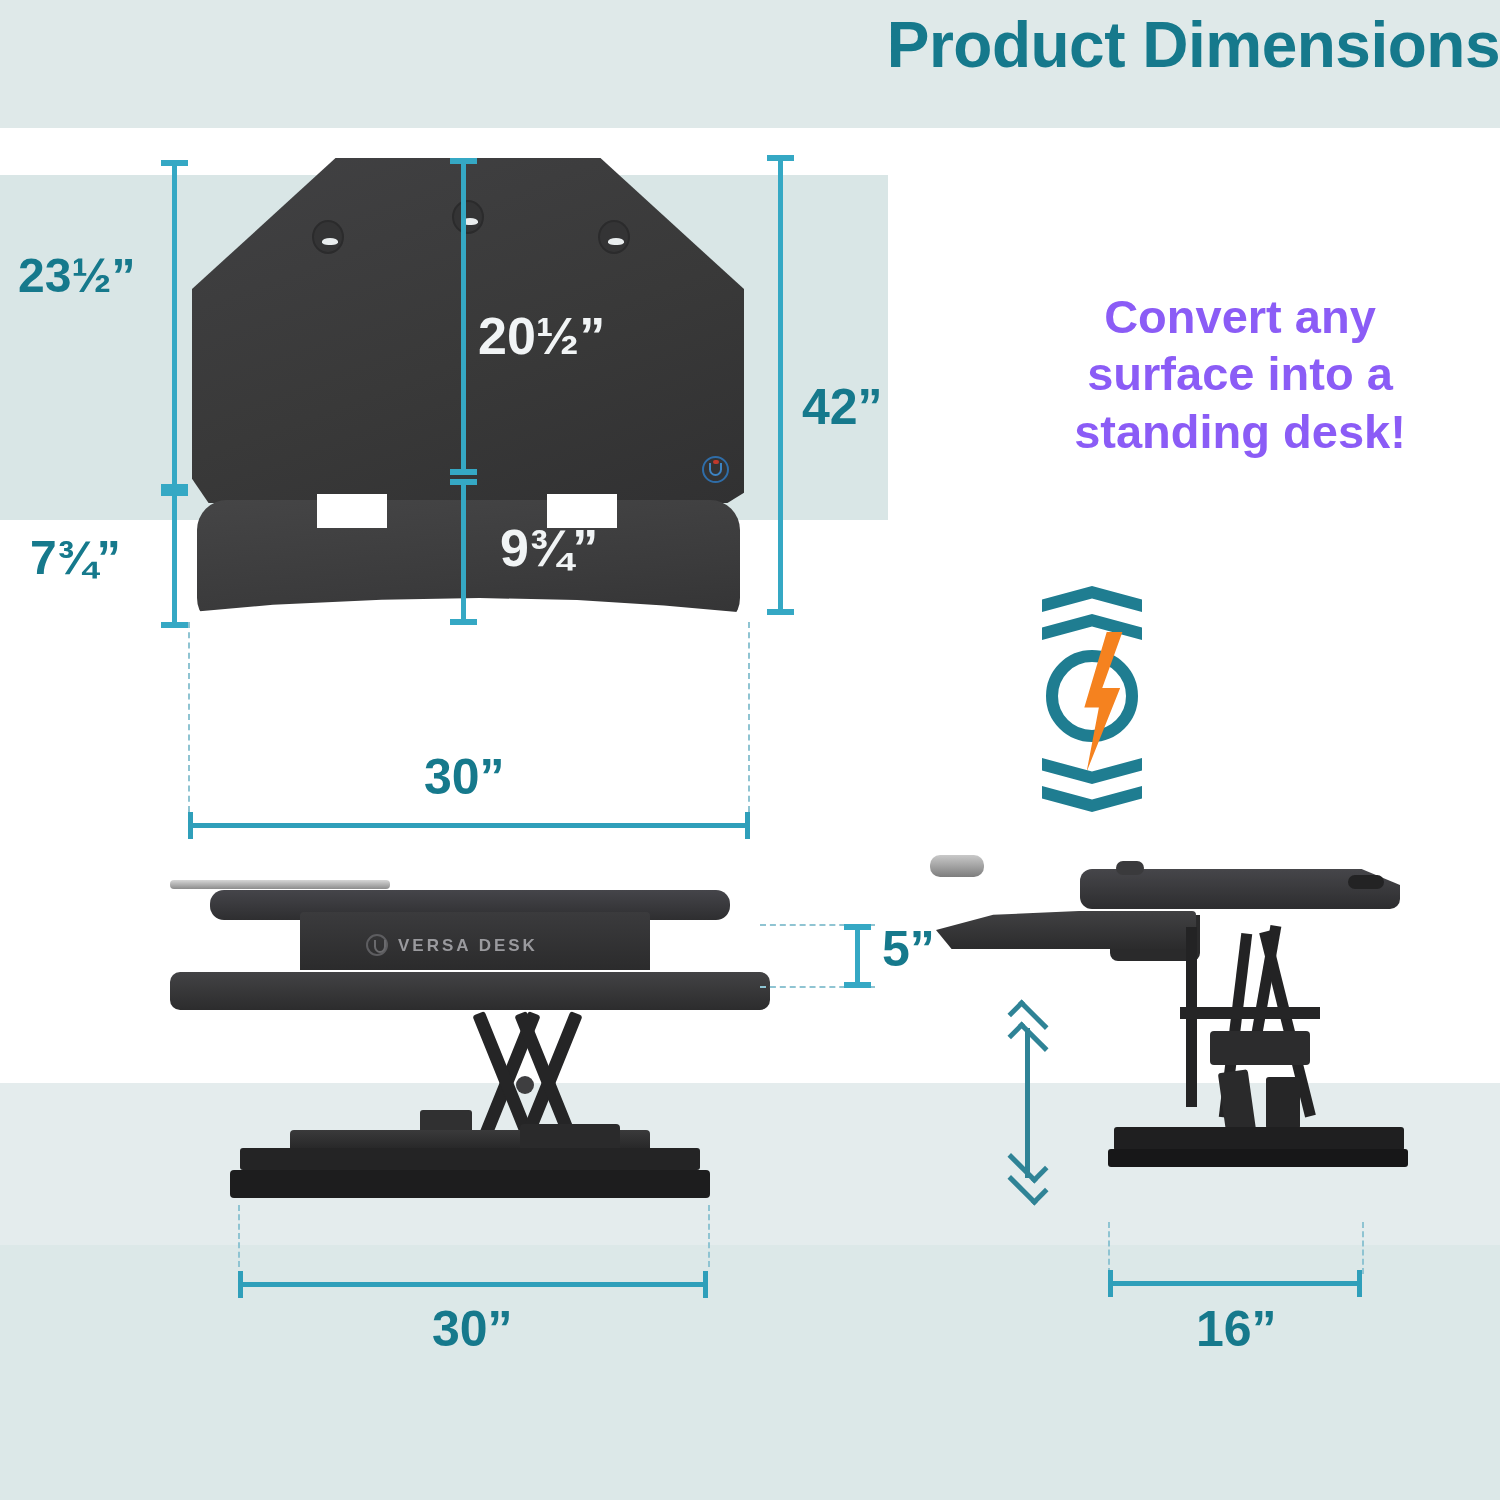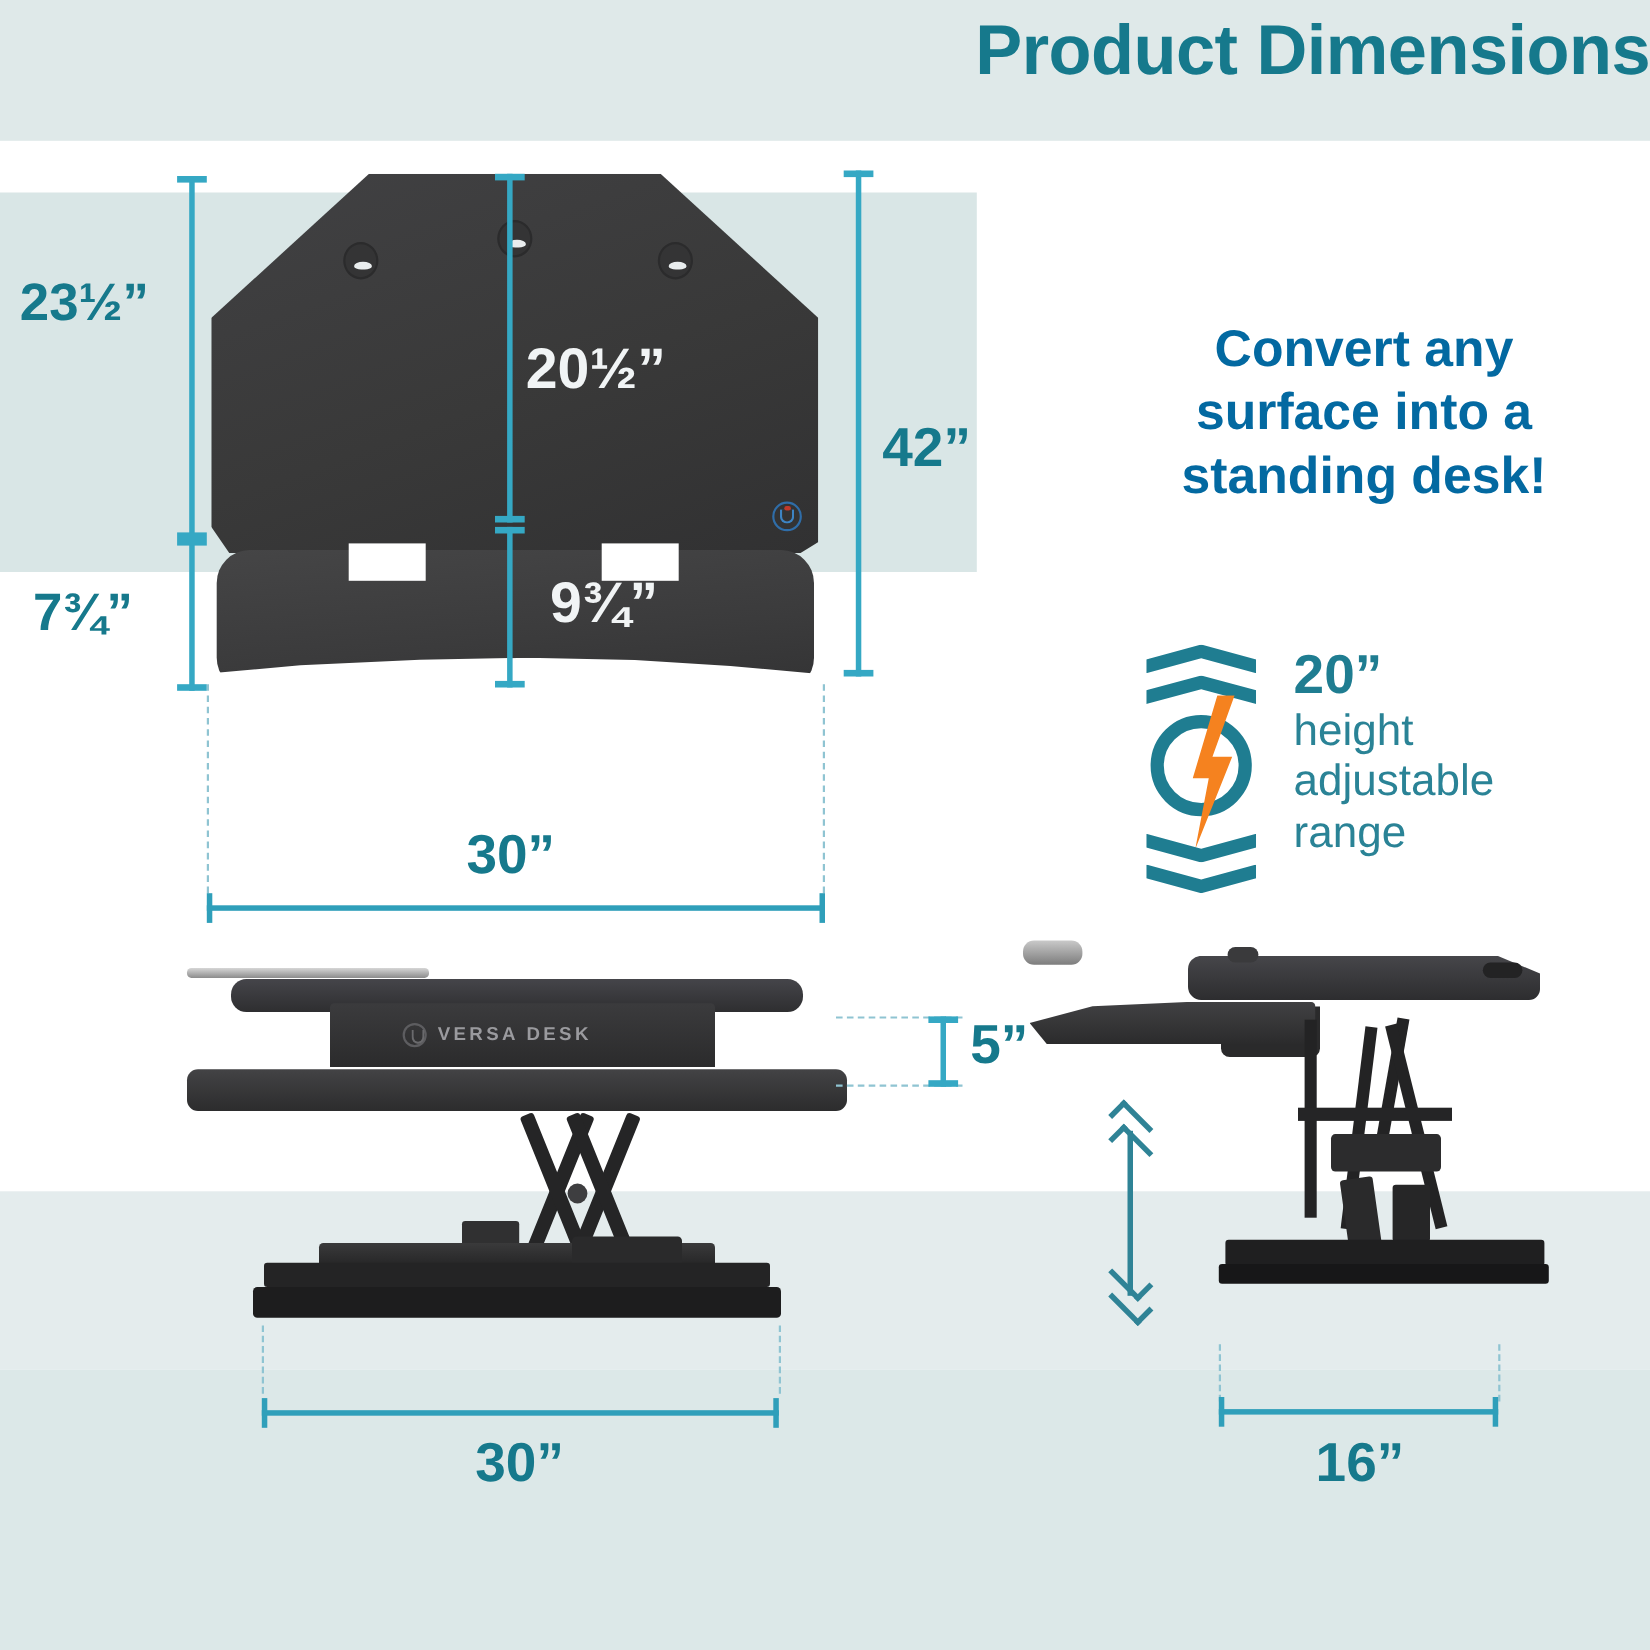--- a/index.html
+++ b/index.html
@@ -129,21 +129,21 @@
     background:linear-gradient(180deg,#3a3a3b 0%,#222223 100%); border-radius:4px;
   }
   #fv-rail {
     left:138px; top:256px; width:220px; height:9px;
     background:linear-gradient(180deg,#d6d6d6 0%,#8c8c8c 100%); border-radius:4px;
   }
   #fv-motor { left:350px; top:244px; width:100px; height:34px; background:#2a2a2b; border-radius:4px; }
   #fv-bracket { left:250px; top:230px; width:52px; height:52px; background:#303031; border-radius:3px; }
   #fv-brand {
     position:absolute; left:196px; top:50px; width:230px; height:26px;
-    display:flex; align-items:flex-start; gap:10px;
+    display:flex; align-items:flex-end; gap:10px;
   }
   #fv-brand .mark {
     width:22px; height:22px; border-radius:50%; border:2px solid #5d5d60;
     position:relative; flex:none;
   }
   #fv-brand .mark::after{
     content:""; position:absolute; left:6px; top:4px; width:8px; height:11px;
     border:2px solid #6a6a6d; border-top:none; border-radius:0 0 50% 50%;
   }
   #fv-brand .word {
@@ -224,21 +224,21 @@
   }
   #badge-desc {
     font-size:40px; color:#2a8396; line-height:1.16; margin-top:2px;
     font-family:"Liberation Sans", sans-serif;
   }
 
   
   #tagline {
     position:absolute; left:1030px; top:288px; width:420px;
     text-align:center; font-size:47px; font-weight:bold;
-    color:#0369a1; line-height:1.22;
+    color:#8b5cf6; line-height:1.22;
     font-family:"Liberation Sans", sans-serif;
   }
 </style>
 </head>
 <body>
 
 <div id="stage">
 
   <div class="band" id="band-title"></div>
   <div class="band" id="band-top"></div>
@@ -286,24 +286,20 @@
   <div id="tagline">Convert any surface into a standing desk!</div>
 
   <div id="feature-block">
     <div id="badge-icon">
       <div class="bchev" id="bc1"></div>
       <div class="bchev" id="bc2"></div>
       <div id="badge-circle"></div>
       <div id="bolt"></div>
       <div class="bchev down" id="bc3"></div>
       <div class="bchev down" id="bc4"></div>
-    </div>
-    <div id="badge-text">
-      <div id="badge-num">20”</div>
-      <div id="badge-desc">height adjustable range</div>
     </div>
   </div>
 
   <div id="front-view">
     <div class="fv" id="fv-top-surface"></div>
     <div class="fv" id="fv-arm-l"></div>
     <div class="fv" id="fv-arm-r"></div>
     <div class="fv" id="fv-riser-body"></div>
     <div id="fv-brand">
       <span class="mark"></span>

